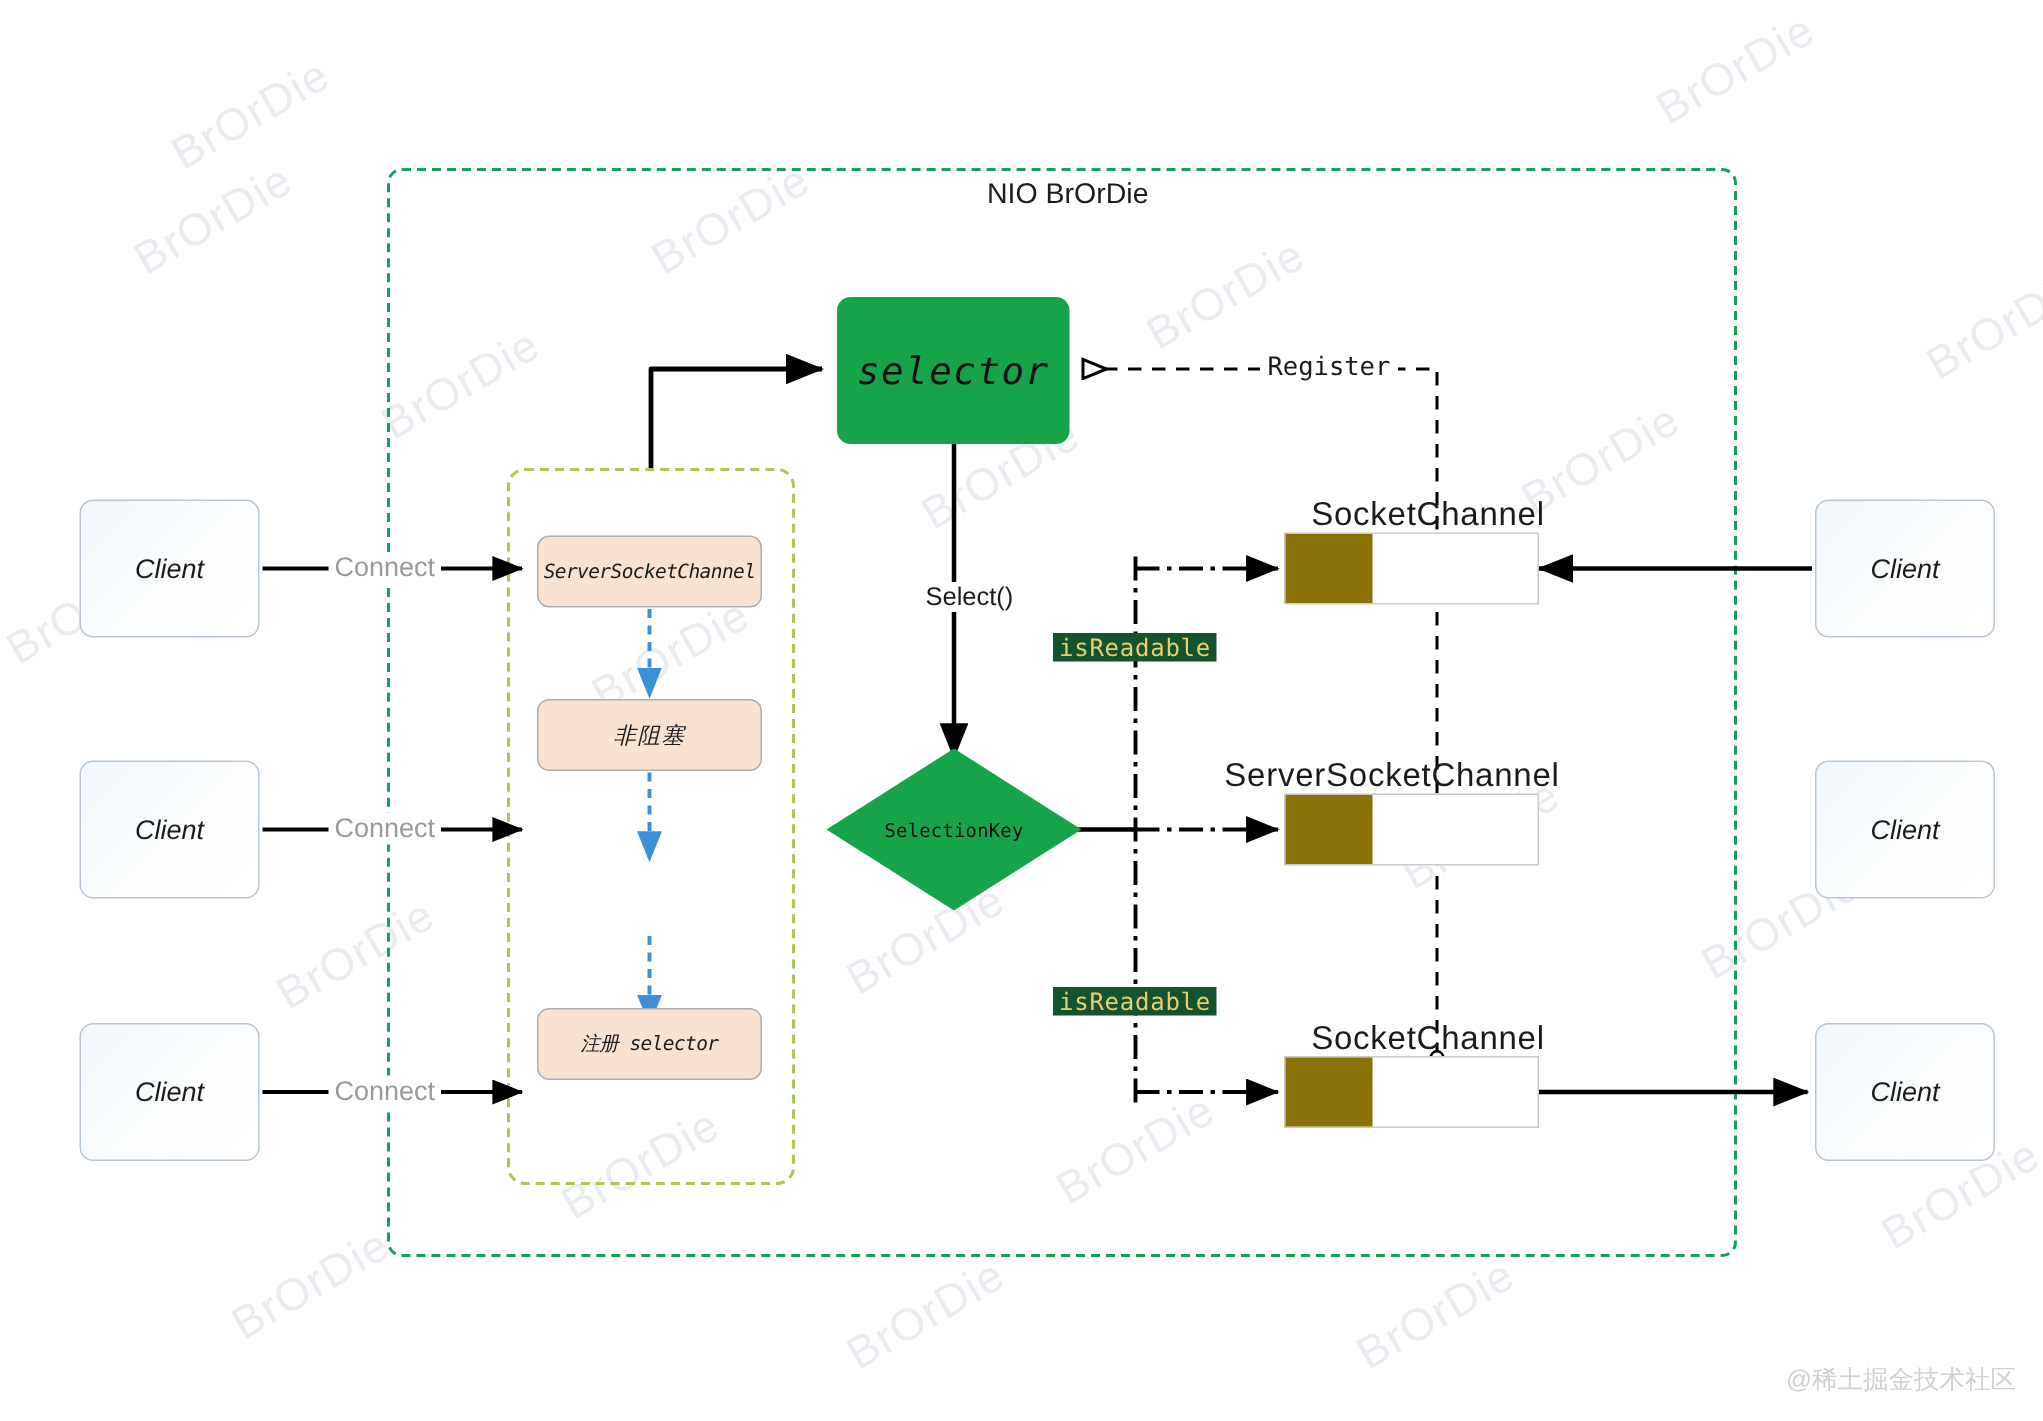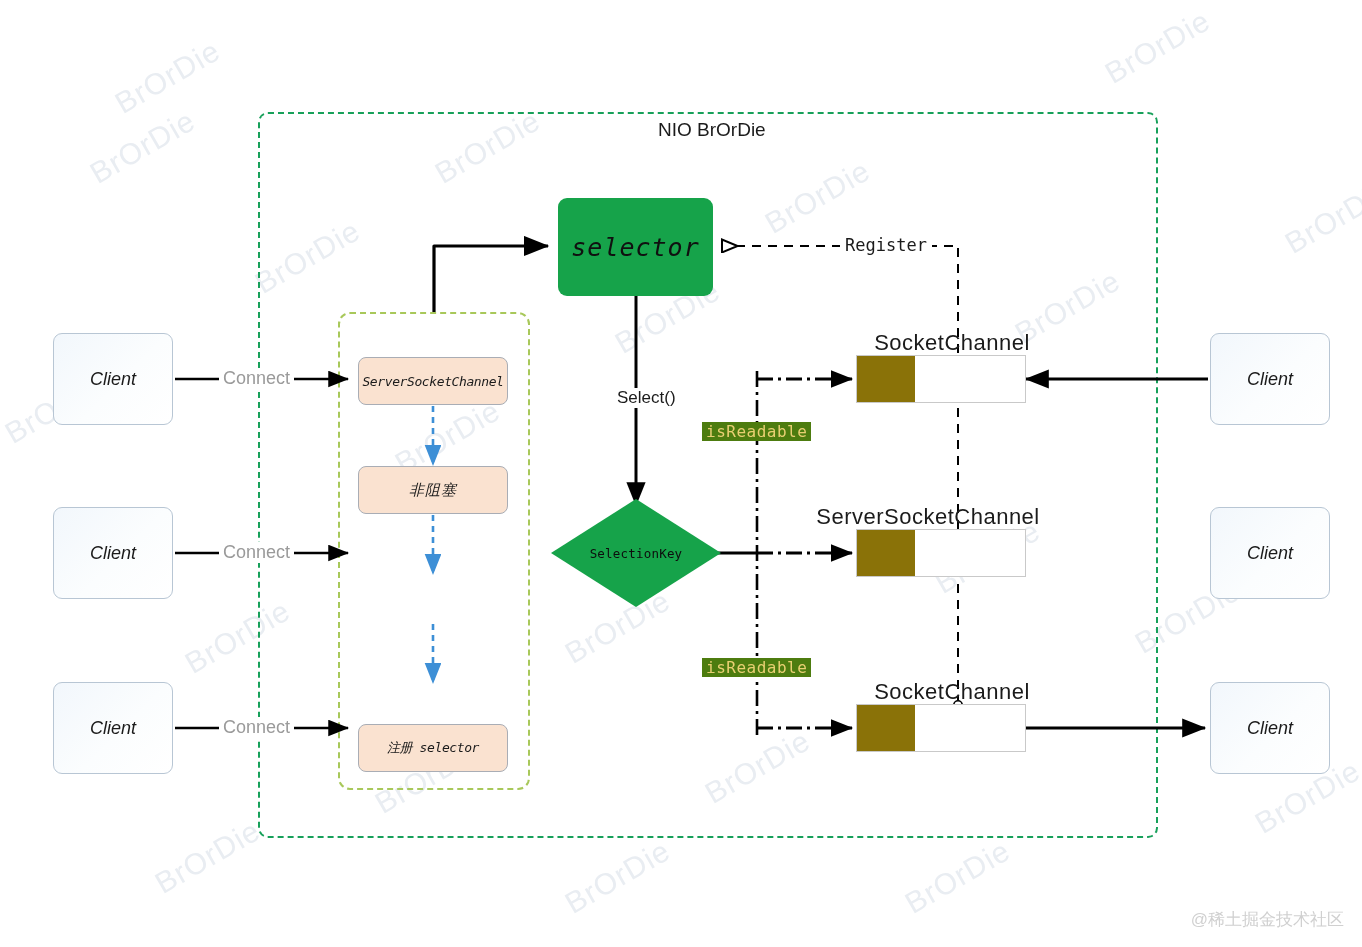--- a/index.html
+++ b/index.html
@@ -156,21 +156,21 @@
     color: #1b1b1b;
     font-size: 17px;
     font-family: "DejaVu Sans Mono", monospace;
     background: #ffffff;
     padding: 0 5px;
   }
   .label-flag {
     color: #e8cf72;
     font-size: 16px;
     font-family: "DejaVu Sans Mono", monospace;
-    background: #4d7c0f;
+    background: #14532d;
     padding: 0 4px;
     letter-spacing: 0.5px;
   }
   
   .outer-container {
     position: absolute;
     box-sizing: border-box;
     border: 2.2px dashed #17a05a;
     border-radius: 10px;
     background: transparent;
@@ -292,21 +292,21 @@
   <div class="edge-label label-connect" style="left:219px; top:368px;">Connect</div>
   <div class="edge-label label-connect" style="left:219px; top:542px;">Connect</div>
   <div class="edge-label label-connect" style="left:219px; top:717px;">Connect</div>
 
   <div class="node step-node" style="left:358px; top:357px;">
     <span>ServerSocketChannel</span>
   </div>
   <div class="node step-node cjk" style="left:358px; top:466px;text-align:right;">
     <span>非阻塞</span>
   </div>
-  <div class="node step-node" style="left:358px; top:724px;">
+  <div class="node step-node" style="left:358px; top:672px;">
     <span>注册 selector</span>
   </div>
 
   <div class="node selector-node" style="left:558px; top:198px;">
     <span>selector</span>
   </div>
 
   <div class="edge-label label-select" style="left:602px; top:388px;">Select()</div>
   <div class="edge-label label-register" style="left:840px; top:235px;">Register</div>
 

